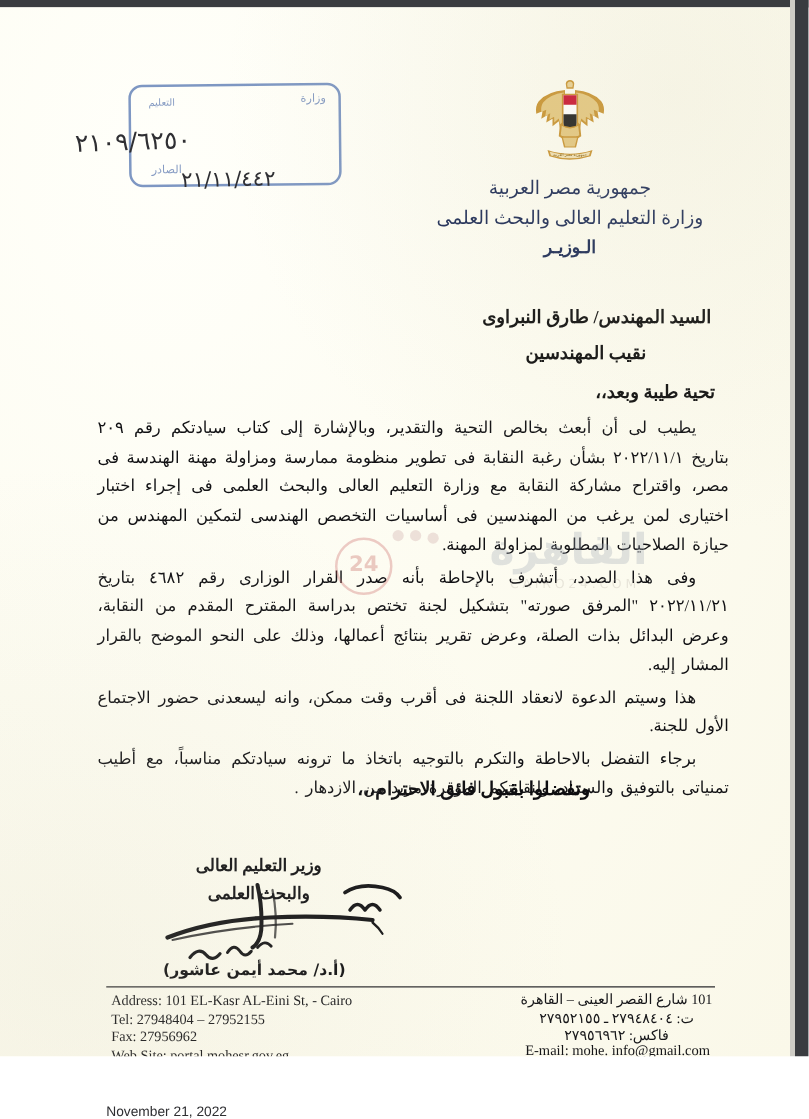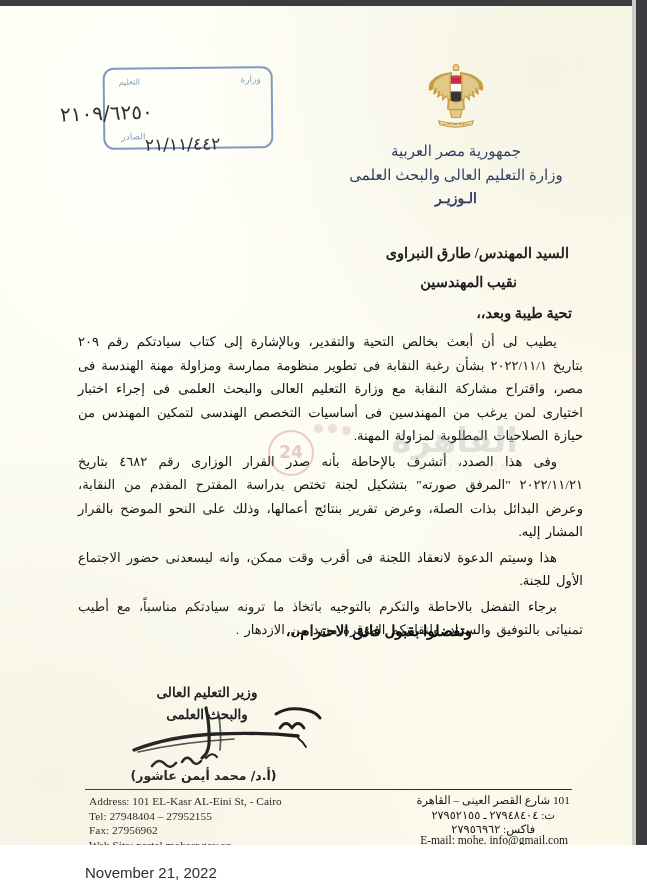--- a/index.html
+++ b/index.html
@@ -314,25 +314,25 @@
     position: absolute;
     width: 9px; height: 9px;
     border-radius: 50%;
     background: #c9a2a2;
     display: block;
   }
 
   
   .caption {
     position: absolute;
-    top: 864px;
+    top: 884px;
     left: 85px;
     color: #2e2e31;
     font-family: "Liberation Sans", sans-serif;
-    font-size: 15px;
+    font-size: 11px;
     white-space: nowrap;
   }
 </style>
 </head>
 <body>
 
 <div id="page">
 
   <div class="edge-top"></div>
   <div class="edge-right-inner"></div>

